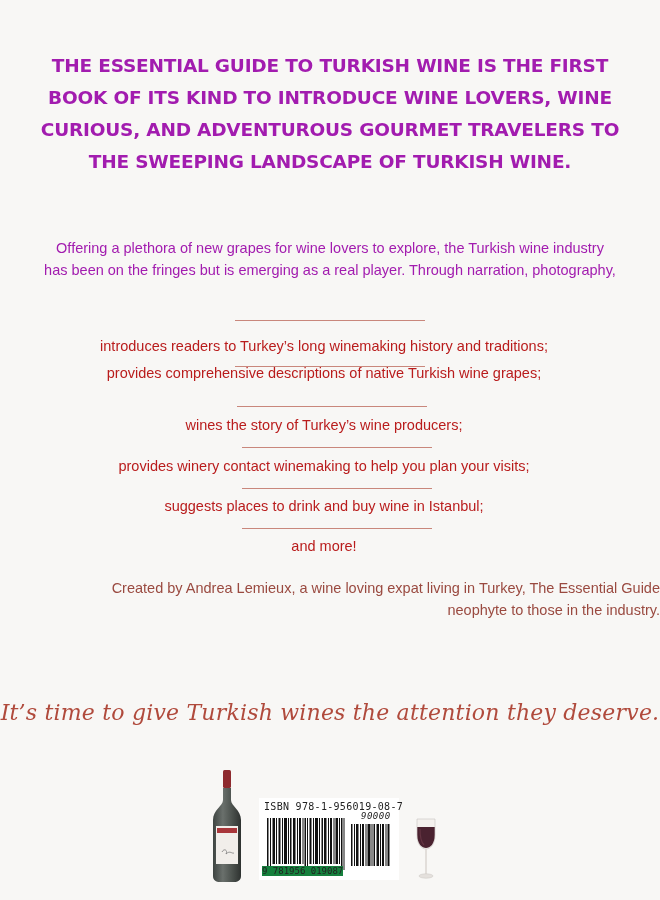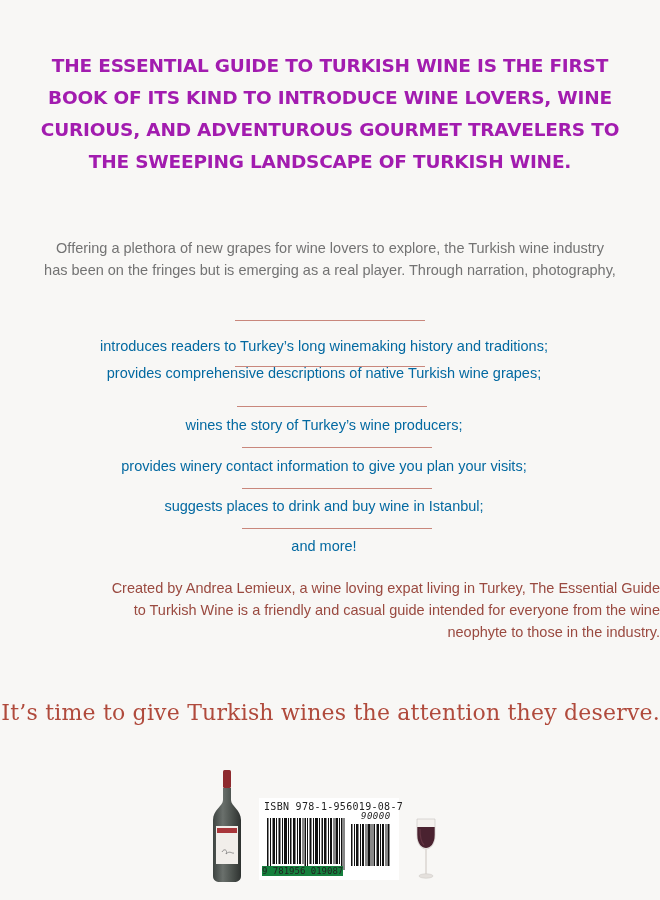--- a/index.html
+++ b/index.html
@@ -30,56 +30,57 @@
     }
     .headline span { display: block; white-space: nowrap; }
     .intro {
       position: absolute;
       left: 0;
       top: 237px;
       width: 660px;
       text-align: center;
       font-size: 14.5px;
       line-height: 22px;
-      color: #737373;
+      color: #a21caf;
     }
     .intro span { display: block; white-space: nowrap; }
     .divider {
       position: absolute;
       height: 1px;
       background: #c9877c;
     }
     .bullet {
       position: absolute;
       left: 0;
       width: 648px;
       text-align: center;
       font-size: 14.5px;
       line-height: 18px;
-      color: #0369a1;
+      color: #b91c1c;
       white-space: nowrap;
     }
     .about {
       position: absolute;
       left: 0;
       top: 577px;
       width: 660px;
       text-align: right;
       font-size: 14.5px;
       line-height: 22px;
       color: #9a4a40;
     }
     .about span { display: block; white-space: nowrap; }
     .tagline {
       position: absolute;
       left: 0;
       top: 700px;
       width: 660px;
-      text-align: right;
+      text-align: center;
       font-family: "DejaVu Serif", serif;
+      font-style: italic;
       font-size: 22px;
       letter-spacing: 0.2px;
       color: #b04a3c;
     }
     .bottle {
       position: absolute;
       left: 212px;
       top: 770px;
       width: 30px;
       height: 112px;
@@ -148,31 +149,30 @@
 <div class="divider" style="left:235px; top:320px; width:190px;"></div>
 <div class="bullet" style="top:337px;">introduces readers to Turkey’s long winemaking history and traditions;</div>
 
 <div class="divider" style="left:235px; top:366px; width:190px;"></div>
 <div class="bullet" style="top:364px;">provides comprehensive descriptions of native Turkish wine grapes;</div>
 
 <div class="divider" style="left:237px; top:406px; width:190px;"></div>
 <div class="bullet" style="top:416px;">wines the story of Turkey’s wine producers;</div>
 
 <div class="divider" style="left:242px; top:447px; width:190px;"></div>
-<div class="bullet" style="top:457px;">provides winery contact information to give you plan your visits;</div>
+<div class="bullet" style="top:457px;">provides winery contact winemaking to help you plan your visits;</div>
 
 <div class="divider" style="left:242px; top:488px; width:190px;"></div>
 <div class="bullet" style="top:497px;">suggests places to drink and buy wine in Istanbul;</div>
 
 <div class="divider" style="left:242px; top:528px; width:190px;"></div>
 <div class="bullet" style="top:537px;">and more!</div>
 
 <div class="about">
   <span>Created by Andrea Lemieux, a wine loving expat living in Turkey, The Essential Guide</span>
-  <span>to Turkish Wine is a friendly and casual guide intended for everyone from the wine</span>
   <span>neophyte to those in the industry.</span>
 </div>
 
 <div class="tagline">It’s time to give Turkish wines the attention they deserve.</div>
 
 <svg class="bottle" viewBox="0 0 30 112" xmlns="http://www.w3.org/2000/svg">
   <defs>
     <linearGradient id="bottleGrad" x1="0" x2="1" y1="0" y2="0">
       <stop offset="0" stop-color="#3e4441"></stop>
       <stop offset="0.35" stop-color="#6a706c"></stop>

